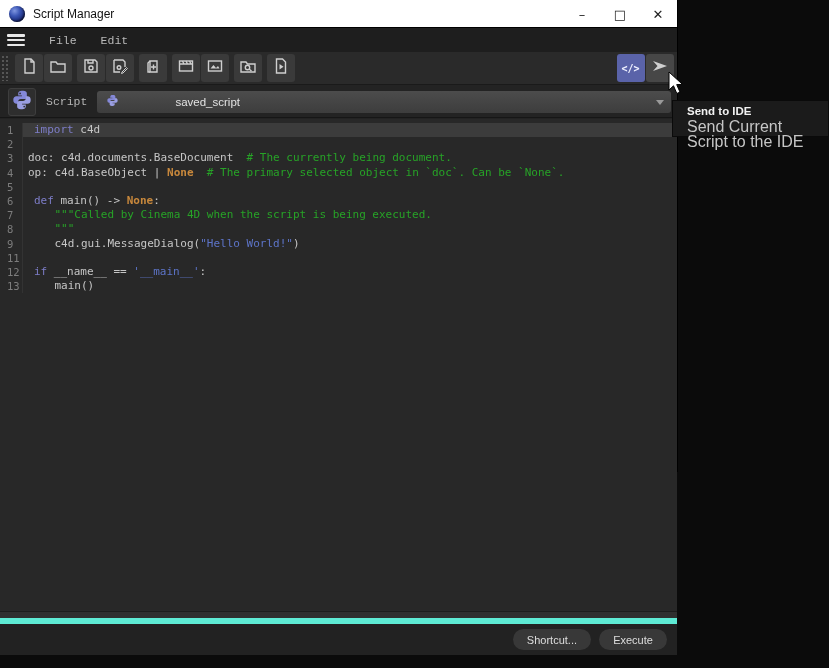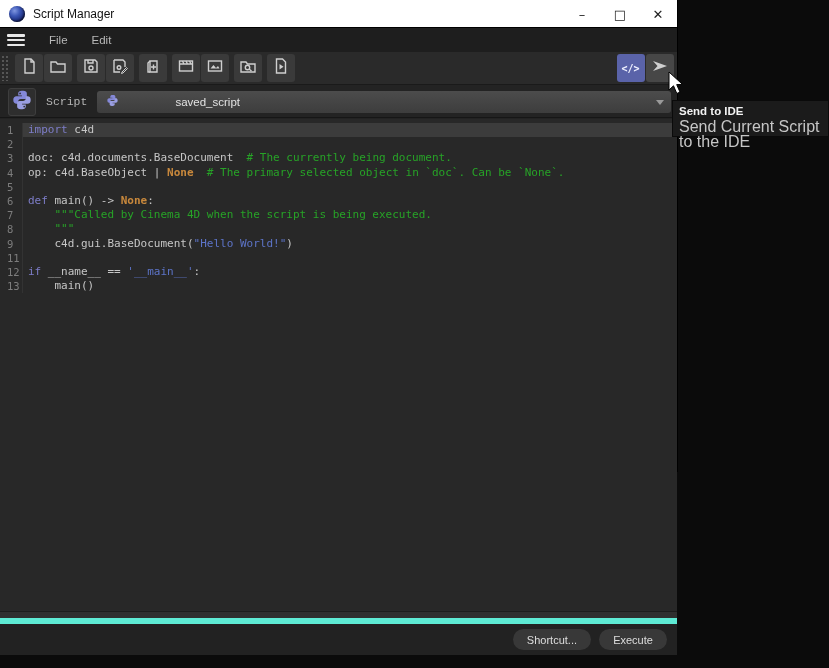--- a/index.html
+++ b/index.html
@@ -22,21 +22,21 @@
   .win-controls { position:absolute; right:0; top:0; height:28px; display:flex; }
   .win-btn { width:38px; height:28px; display:flex; align-items:center; justify-content:center;
              font-size:13px; color:#222; cursor:default; font-family:"DejaVu Sans", sans-serif; }
 
   
   .menubar { position:absolute; left:0; top:28px; width:100%; height:24px;
              background:#1e1e1e; display:flex; align-items:center; }
   .hamburger { width:18px; height:12px; margin:0 12px 0 7px; display:flex;
                flex-direction:column; justify-content:space-between; }
   .hamburger span { display:block; height:2.5px; background:#e8e8e8; border-radius:1px; }
-  .menu-item { color:#b9b9b9; font-size:11.5px; padding:0 12px; }
+  .menu-item { color:#b9b9b9; font-size:11.5px; padding:0 12px;font-family:Liberation Mono, monospace; }
 
   
   .toolbar { position:absolute; left:0; top:52px; width:100%; height:33px;
              background:#2a2a2a; display:flex; align-items:center;
              border-bottom:1px solid #1a1a1a; }
   .grip { width:9px; height:26px; margin-left:1px;
           background-image:radial-gradient(#565656 1px, transparent 1.1px);
           background-size:4px 4px; }
   .tb-btn { width:28px; height:28px; margin:0 0.5px; border-radius:3px; background:#3a3a3a;
             display:flex; align-items:center; justify-content:center; }
@@ -67,21 +67,21 @@
 
   
   .editor { position:absolute; left:0; top:119px; width:100%; height:492px;
             background:#282828; font-family:"DejaVu Sans Mono", monospace;
             font-size:11px; overflow:hidden; padding-top:4px; }
   .code-line { display:flex; height:14.2px; line-height:14.2px; white-space:pre; }
   .code-line .ln { width:22px; text-align:left; padding-left:7px; color:#7d7d7d;
                    flex:none; font-size:10.5px; }
   .code-line .code-text { flex:1; padding-left:5px; border-left:1px solid #333; }
   .code-line.hl .code-text { background:#3c3c3c; }
-  .tok-k { color:#7d7dc8; } 
+  .tok-k { color:#7d7dc8;margin-left:6px; } 
   .tok-d { color:#c6c6c6; } 
   .tok-c { color:#27a327; } 
   .tok-o { color:#c8883c;font-weight:bold; } 
   .tok-s { color:#5d74c8; } 
 
   
   .hscroll-strip { position:absolute; left:0; top:611px; width:100%; height:7px;
                    background:#2f2f2f; border-top:1px solid #1c1c1c; }
   .statusbar { position:absolute; left:0; top:618px; width:100%; height:19px;
                background:#1b1b1b; display:flex; align-items:center;
@@ -91,21 +91,21 @@
   
   .footer { position:absolute; left:0; top:624px; width:100%; height:31px;
             background:#222222; display:flex; align-items:center;
             justify-content:flex-end; gap:8px; padding-right:10px; }
   .pill-btn { min-width:68px; height:21px; border-radius:11px; background:#383838;
               border:none; color:#dedede; font-size:11px; padding:0 14px;
               font-family:"Liberation Sans", sans-serif; }
 
   
   .tooltip { position:absolute; left:672px; top:100px; right:0; height:37px;
-             background:#1b1b1b; border:1px solid #0a0a0a; padding:3px 6px; z-index:5; }
+             background:#1b1b1b; border:1px solid #0a0a0a; padding:3px 14px; z-index:5; }
   .tooltip-title { color:#f2f2f2; font-size:11.5px; font-weight:bold; line-height:15px; }
   .tooltip-desc { color:#c6c6c6; font-size:16px; line-height:15px; }
 
   
   .cursor { position:absolute; left:668px; top:71px; z-index:10; }
 </style>
 </head>
 <body>
 
 <div class="stage">
@@ -233,21 +233,21 @@
     <div class="editor">
       <div>
           <div class="code-line hl"><span class="ln">1</span><span class="code-text"><span class="tok-k">import</span><span class="tok-d"> c4d</span></span></div>
           <div class="code-line"><span class="ln">2</span><span class="code-text"></span></div>
           <div class="code-line"><span class="ln">3</span><span class="code-text"><span class="tok-d">doc: c4d.documents.BaseDocument  </span><span class="tok-c"># The currently being document.</span></span></div>
           <div class="code-line"><span class="ln">4</span><span class="code-text"><span class="tok-d">op: c4d.BaseObject | </span><span class="tok-o">None</span><span class="tok-d">  </span><span class="tok-c"># The primary selected object in `doc`. Can be `None`.</span></span></div>
           <div class="code-line"><span class="ln">5</span><span class="code-text"></span></div>
           <div class="code-line"><span class="ln">6</span><span class="code-text"><span class="tok-k">def</span><span class="tok-d"> main() -&gt; </span><span class="tok-o">None</span><span class="tok-d">:</span></span></div>
           <div class="code-line"><span class="ln">7</span><span class="code-text"><span class="tok-c">    """Called by Cinema 4D when the script is being executed.</span></span></div>
           <div class="code-line"><span class="ln">8</span><span class="code-text"><span class="tok-c">    """</span></span></div>
-          <div class="code-line"><span class="ln">9</span><span class="code-text"><span class="tok-d">    c4d.gui.BaseDocument(</span><span class="tok-s">"Hello World!"</span><span class="tok-d">)</span></span></div>
+          <div class="code-line"><span class="ln">9</span><span class="code-text"><span class="tok-d">    c4d.gui.MessageDialog(</span><span class="tok-s">"Hello World!"</span><span class="tok-d">)</span></span></div>
           <div class="code-line"><span class="ln">11</span><span class="code-text"></span></div>
           <div class="code-line"><span class="ln">12</span><span class="code-text"><span class="tok-k">if</span><span class="tok-d"> __name__ == </span><span class="tok-s">'__main__'</span><span class="tok-d">:</span></span></div>
           <div class="code-line"><span class="ln">13</span><span class="code-text"><span class="tok-d">    main()</span></span></div>
         </div>
     </div>
 
     <div class="hscroll-strip"></div>
 
     <div class="statusbar">
       <div class="status-text">Line 1, Pos. 1</div>

